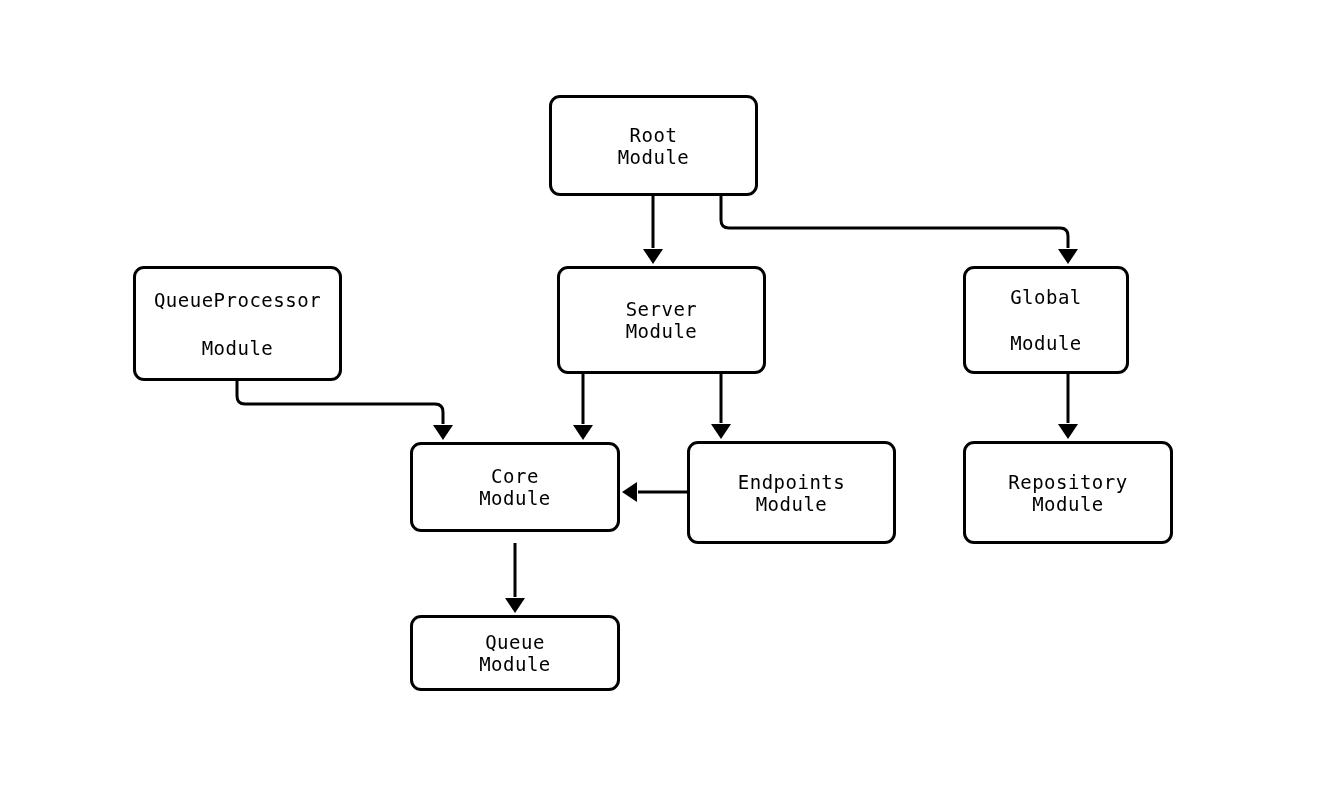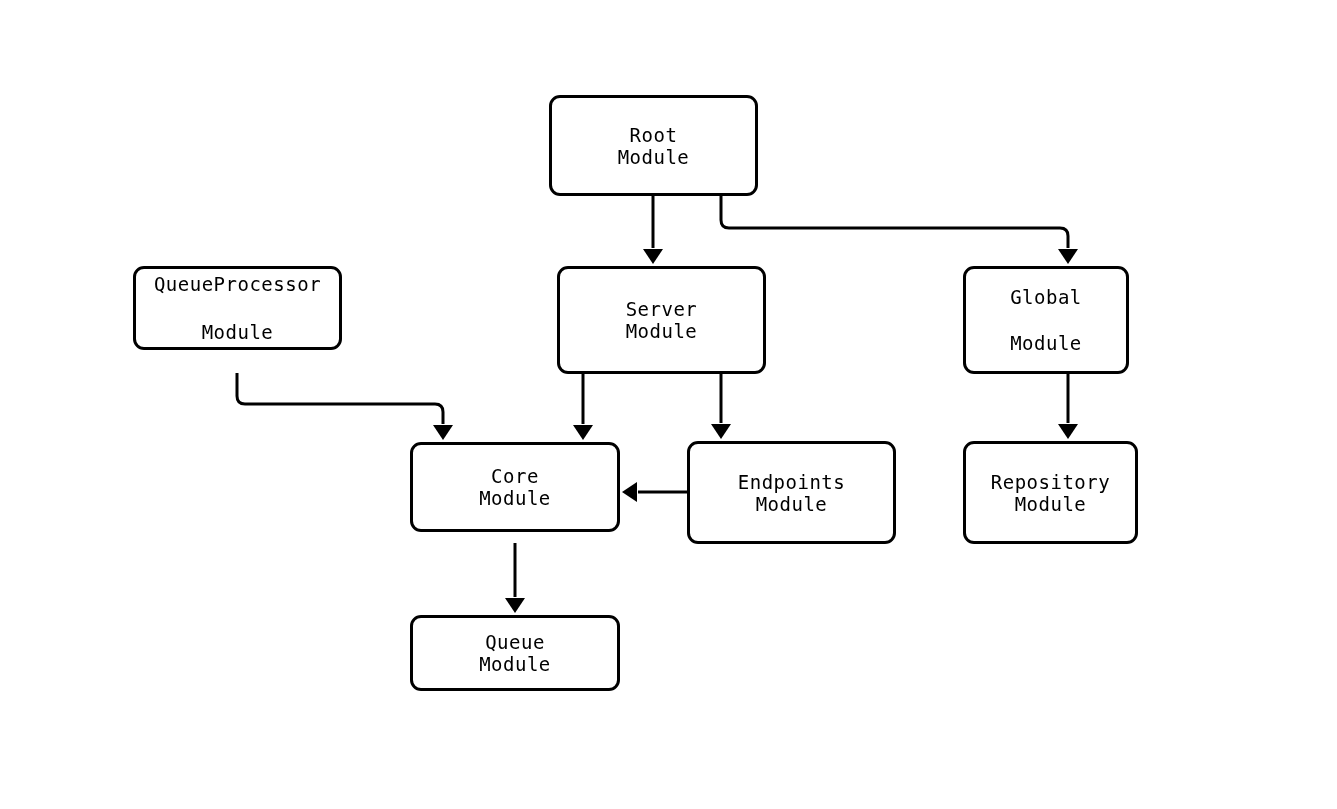--- a/index.html
+++ b/index.html
@@ -84,41 +84,41 @@
         <path d="M 515 543 L 515 597" fill="none" stroke="#000000" stroke-width="3" stroke-linecap="butt" stroke-linejoin="round"></path>
         <path d="M 515 613 L 505 598 L 525 598 Z" fill="#000000"></path>
       </g>
     </svg>
 
   <div id="node-layer">
       <div class="node" style="left: 549px; top: 95px; width: 209px; height: 101px; border-width: 3px; border-color: rgb(0, 0, 0); border-radius: 11px; color: rgb(0, 0, 0); text-align: right;">
         <span class="line1">Root</span>
         <span class="line2">Module</span>
       </div>
-      <div class="node" style="left: 133px; top: 266px; width: 209px; height: 84px; border-width: 3px; border-color: rgb(0, 0, 0); border-radius: 11px; color: rgb(0, 0, 0); gap: 26px;">
+      <div class="node" style="left: 133px; top: 266px; width: 209px; height: 115px; border-width: 3px; border-color: rgb(0, 0, 0); border-radius: 11px; color: rgb(0, 0, 0); gap: 26px;">
         <span class="line1">QueueProcessor</span>
         <span class="line2">Module</span>
       </div>
       <div class="node" style="left: 549px; top: 266px; width: 209px; height: 108px; border-width: 3px; border-color: rgb(0, 0, 0); border-radius: 11px; color: rgb(0, 0, 0); margin-left: 8px;">
         <span class="line1">Server</span>
         <span class="line2">Module</span>
       </div>
       <div class="node" style="left: 963px; top: 266px; width: 166px; height: 108px; border-width: 3px; border-color: rgb(0, 0, 0); border-radius: 11px; color: rgb(0, 0, 0); gap: 24px;">
         <span class="line1">Global</span>
         <span class="line2">Module</span>
       </div>
       <div class="node" style="left: 410px; top: 442px; width: 210px; height: 90px; border-width: 3px; border-color: rgb(0, 0, 0); border-radius: 11px; color: rgb(0, 0, 0);">
         <span class="line1">Core</span>
         <span class="line2">Module</span>
       </div>
       <div class="node" style="left: 687px; top: 441px; width: 209px; height: 103px; border-width: 3px; border-color: rgb(0, 0, 0); border-radius: 11px; color: rgb(0, 0, 0); align-items: center;">
         <span class="line1">Endpoints</span>
         <span class="line2">Module</span>
       </div>
-      <div class="node" style="left: 963px; top: 441px; width: 175px; height: 103px; border-width: 3px; border-color: rgb(0, 0, 0); border-radius: 11px; color: rgb(0, 0, 0);">
+      <div class="node" style="left: 963px; top: 441px; width: 210px; height: 103px; border-width: 3px; border-color: rgb(0, 0, 0); border-radius: 11px; color: rgb(0, 0, 0);">
         <span class="line1">Repository</span>
         <span class="line2">Module</span>
       </div>
       <div class="node" style="left: 410px; top: 615px; width: 210px; height: 76px; border-width: 3px; border-color: rgb(0, 0, 0); border-radius: 11px; color: rgb(0, 0, 0);">
         <span class="line1">Queue</span>
         <span class="line2">Module</span>
       </div>
     </div>
 
 </div>

